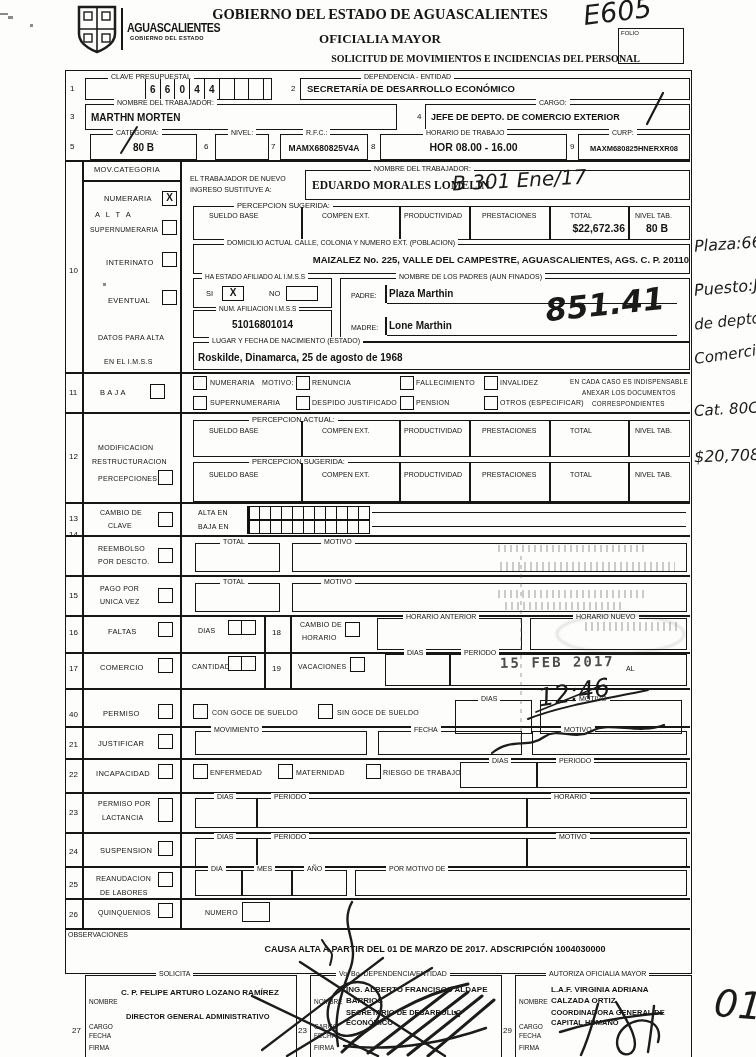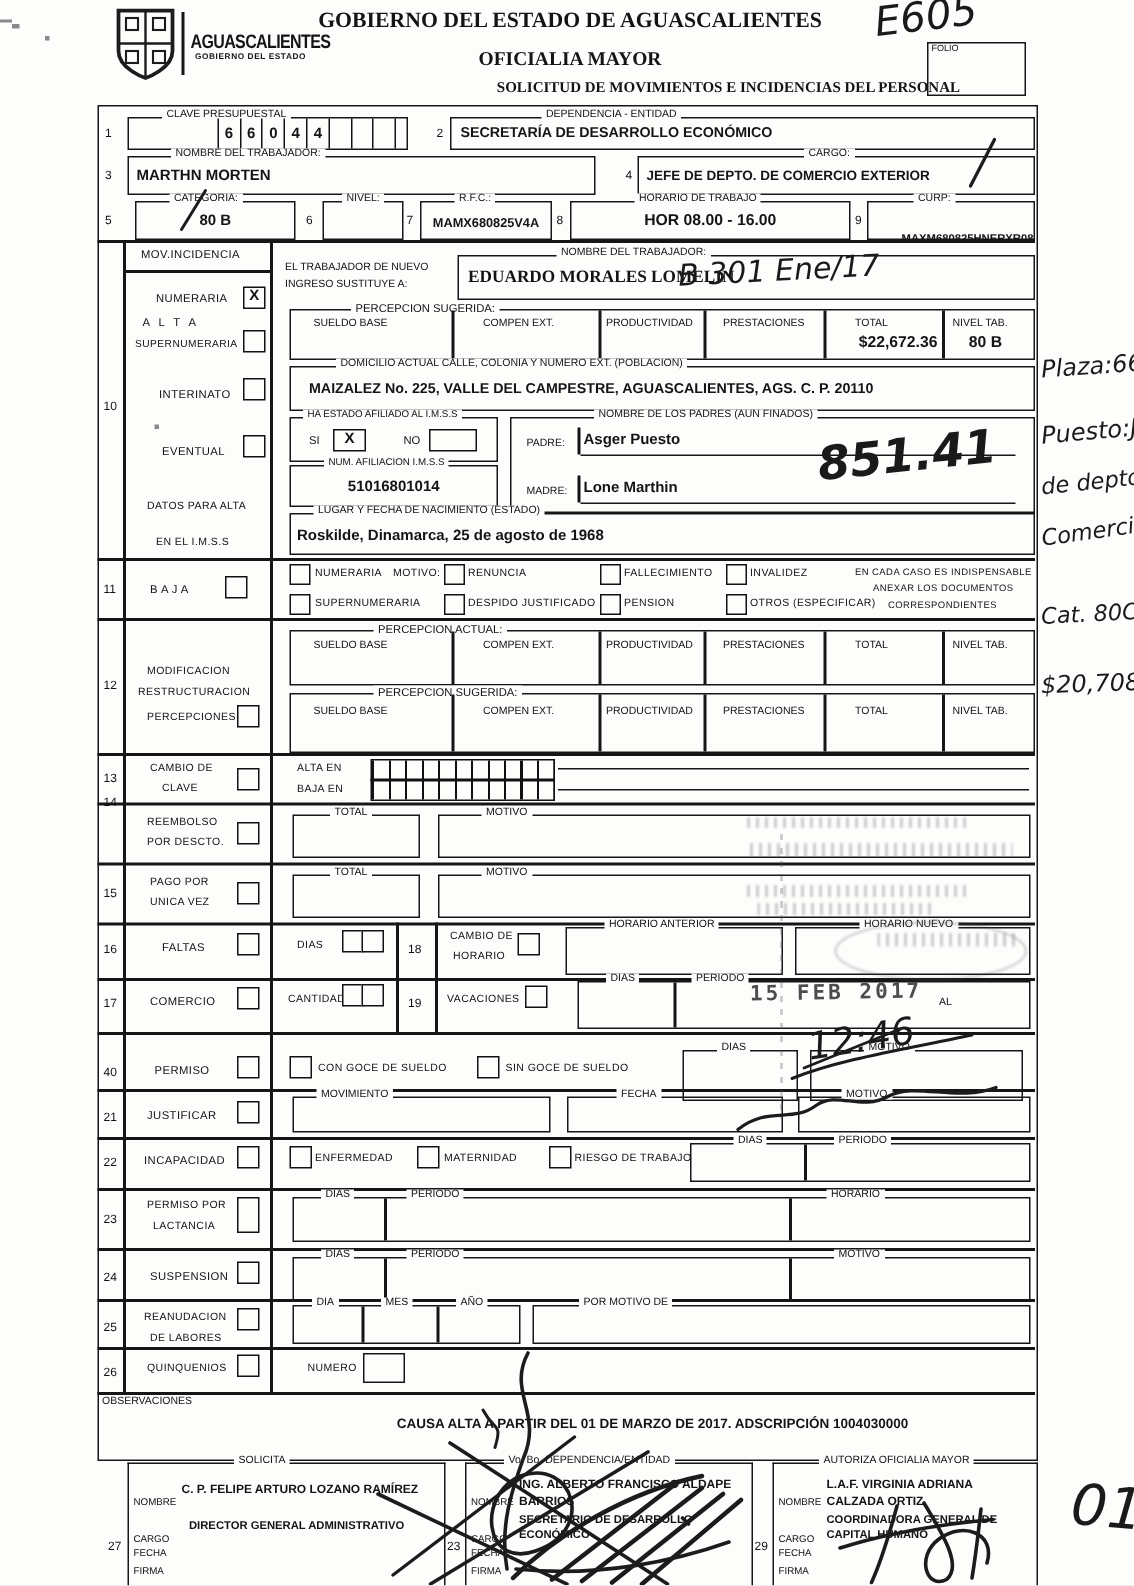--- a/index.html
+++ b/index.html
@@ -112,27 +112,27 @@
     <span class="a v" style="left:0;top:8px;width:100%;text-align:center;font-size:8.5px">MAMX680825V4A</span>
   </div>
   <span class="n" style="left:371px;top:142px">8</span>
   <div class="bx" style="left:380px;top:134px;width:185px;height:24px">
     <span class="tl" style="left:42px">HORARIO DE TRABAJO</span>
     <span class="a v" style="left:0;top:6px;width:100%;text-align:center;font-size:10.5px">HOR 08.00 - 16.00</span>
   </div>
   <span class="n" style="left:570px;top:142px">9</span>
   <div class="bx" style="left:578px;top:134px;width:110px;height:24px">
     <span class="tl" style="left:30px">CURP:</span>
-    <span class="a v" style="left:0;top:19px;width:100%;text-align:right;font-size:7.5px">MAXM680825HNERXR08</span>
+    <span class="a v" style="left:0;top:9px;width:100%;text-align:center;font-size:7.5px">MAXM680825HNERXR08</span>
   </div>
 
   <div class="hl" style="left:65px;top:160px;width:625px"></div>
   <div class="vl" style="left:82px;top:160px;height:768px"></div>
   <div class="vl" style="left:180px;top:160px;height:768px"></div>
-  <div class="rl" style="left:94px;top:165px;font-size:7.5px">MOV.INCIDENCIA</div>
+  <div class="rl" style="left:94px;top:165px;font-size:7.5px">MOV.CATEGORIA</div>
   <div class="hl" style="left:82px;top:180px;width:98px"></div>
 
   <span class="n" style="left:69px;top:266px">10</span>
   <span class="rl" style="left:95px;top:210px;letter-spacing:2px">A L T A</span>
   <span class="rl" style="left:104px;top:194px">NUMERARIA</span>
   <span class="cb" style="left:162px;top:191px">X</span>
   <span class="rl" style="left:90px;top:226px;font-size:6.8px">SUPERNUMERARIA</span>
   <span class="cb" style="left:162px;top:220px"></span>
   <span class="rl" style="left:106px;top:258px">INTERINATO</span>
   <span class="cb" style="left:162px;top:252px"></span>
@@ -161,35 +161,35 @@
     <div class="vl" style="left:205px;top:0;height:100%"></div>
     <div class="vl" style="left:275px;top:0;height:100%"></div>
     <div class="vl" style="left:355px;top:0;height:100%"></div>
     <div class="vl" style="left:434px;top:0;height:100%"></div>
     <span class="a v" style="left:356px;top:15px;width:75px;text-align:right;font-size:10.5px">$22,672.36</span>
     <span class="a v" style="left:434px;top:15px;width:58px;text-align:center;font-size:10.5px">80 B</span>
   </div>
 
   <div class="bx" style="left:193px;top:244px;width:495px;height:28px">
     <span class="tl" style="left:30px">DOMICILIO ACTUAL CALLE, COLONIA Y NUMERO EXT. (POBLACION)</span>
-    <span class="a v" style="left:12px;top:9px;width:100%;text-align:left;font-size:9.5px">MAIZALEZ No. 225, VALLE DEL CAMPESTRE, AGUASCALIENTES, AGS. C. P. 20110</span>
+    <span class="a v" style="left:0;top:9px;width:100%;text-align:right;font-size:9.5px">MAIZALEZ No. 225, VALLE DEL CAMPESTRE, AGUASCALIENTES, AGS. C. P. 20110</span>
   </div>
 
   <div class="bx" style="left:193px;top:278px;width:137px;height:28px">
     <span class="tl" style="left:8px;font-size:6.5px">HA ESTADO AFILIADO AL I.M.S.S</span>
     <span class="tli" style="left:12px;top:10px;font-size:7.5px">SI</span>
     <span class="cb" style="left:28px;top:7px;width:20px">X</span>
     <span class="tli" style="left:75px;top:10px;font-size:7.5px">NO</span>
     <span class="cb" style="left:92px;top:7px;width:30px"></span>
   </div>
 
   <div class="bx" style="left:340px;top:278px;width:348px;height:62px">
     <span class="tl" style="left:55px">NOMBRE DE LOS PADRES (AUN FINADOS)</span>
     <span class="tli" style="left:10px;top:13px">PADRE:</span>
-    <span class="a v" style="left:48px;top:9px;font-size:10px">Asger Puesto</span>
+    <span class="a v" style="left:48px;top:9px;font-size:10px">Plaza Marthin</span>
     <div class="vl" style="left:44px;top:6px;height:18px"></div>
     <div class="hl" style="left:46px;top:24px;width:290px;height:1px"></div>
     <span class="tli" style="left:10px;top:45px">MADRE:</span>
     <span class="a v" style="left:48px;top:41px;font-size:10px">Lone Marthin</span>
     <div class="vl" style="left:44px;top:38px;height:18px"></div>
     <div class="hl" style="left:46px;top:56px;width:290px;height:1px"></div>
   </div>
   <div class="hand" style="left:545px;top:286px;font-size:31px;transform:rotate(-6deg);font-weight:700">851.41</div>
 
   <div class="bx" style="left:193px;top:310px;width:137px;height:26px">

